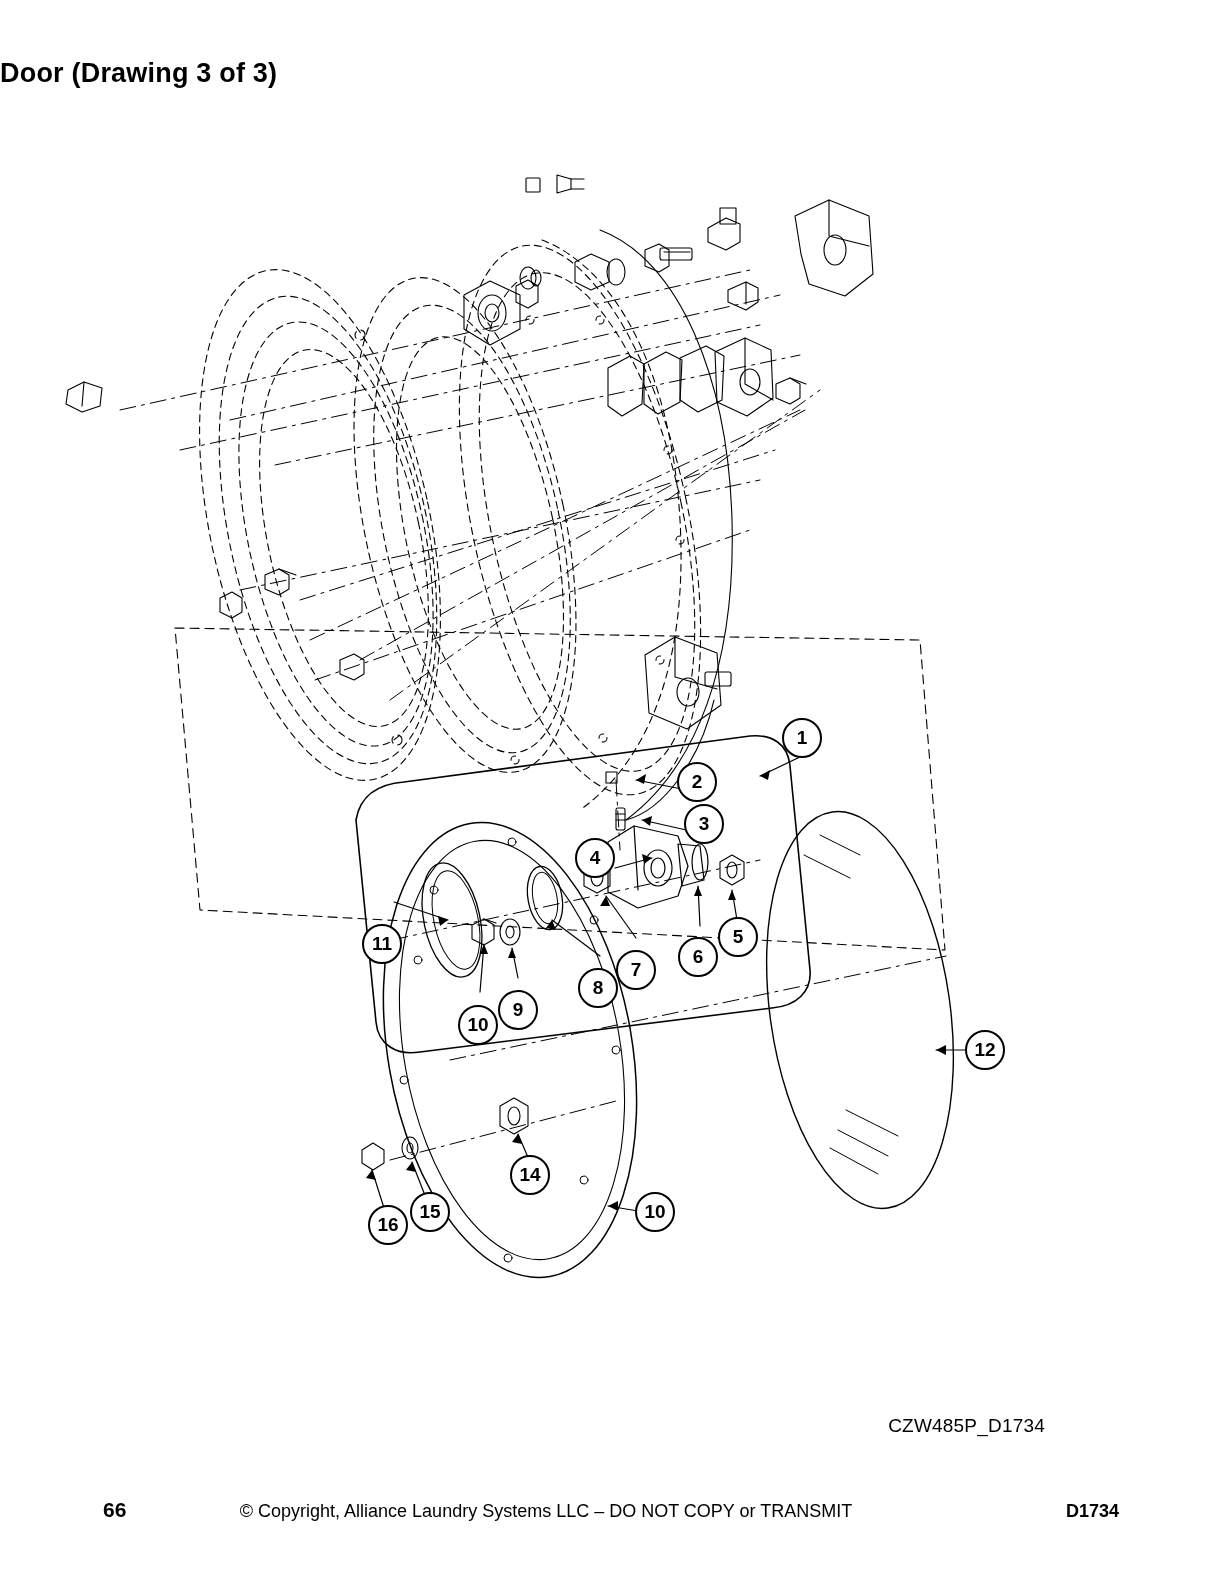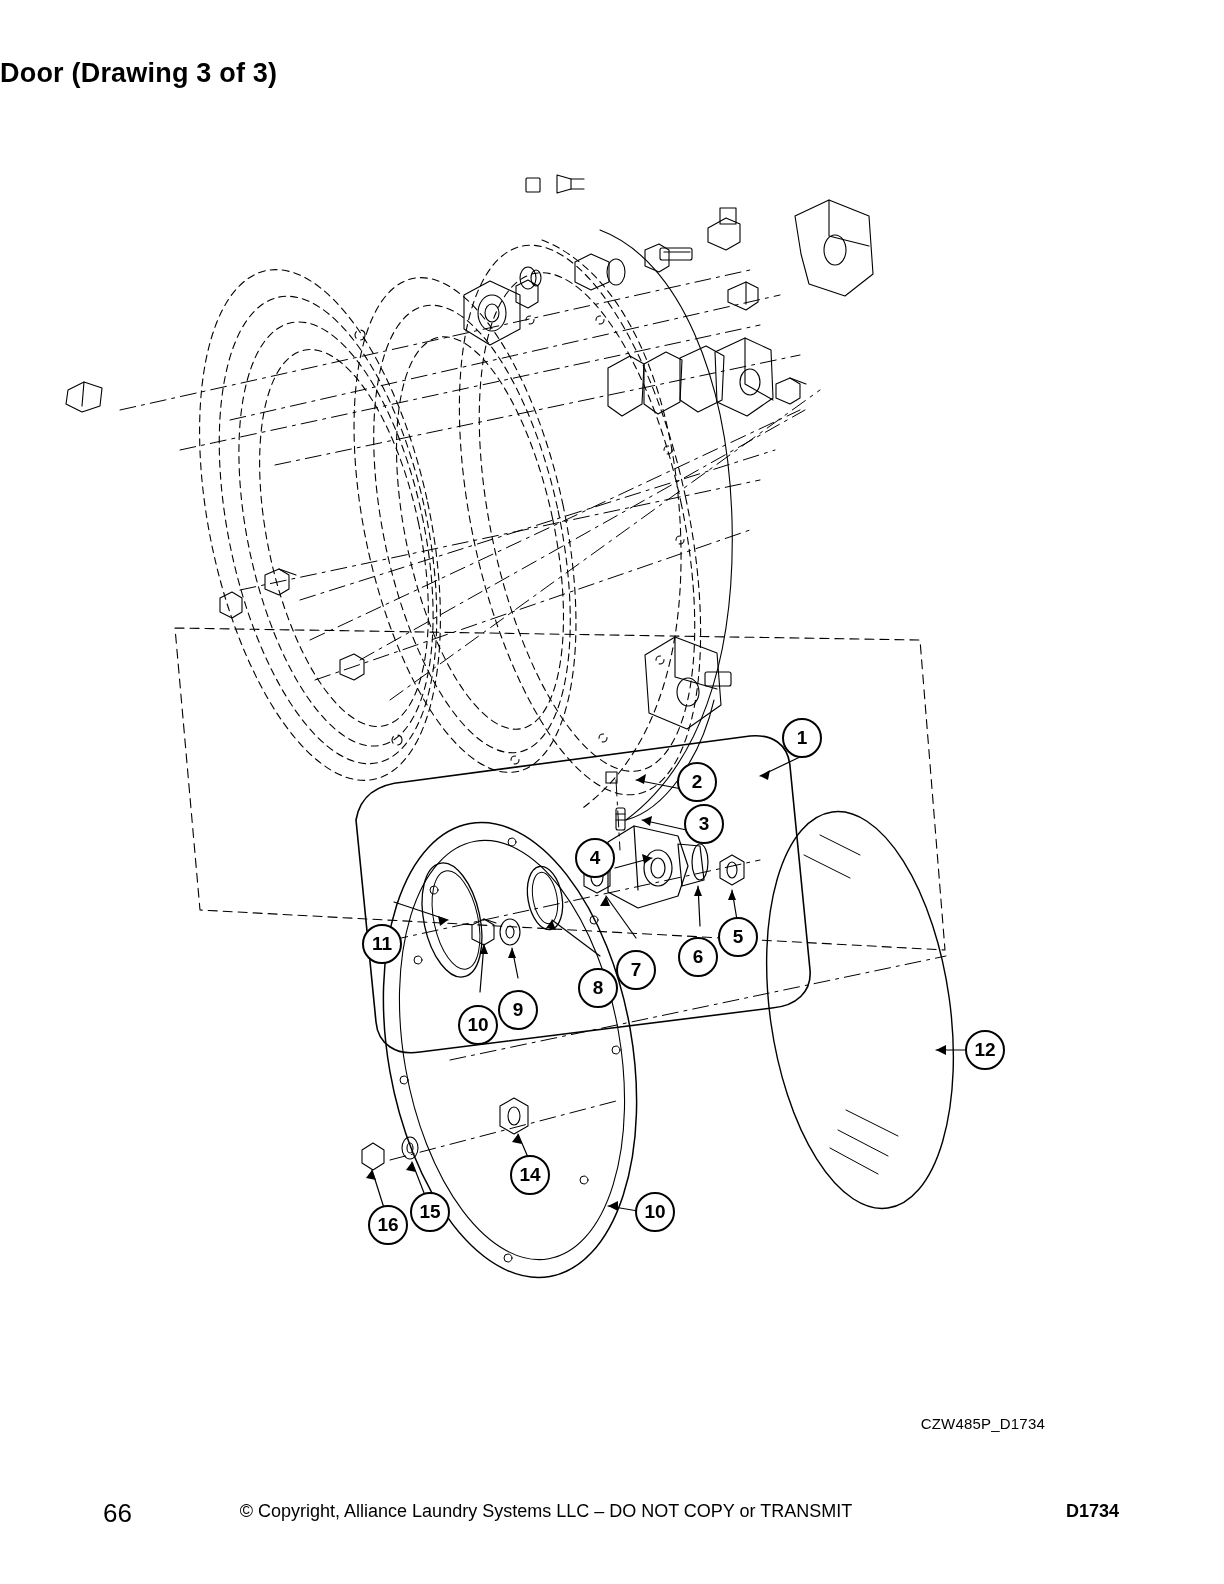--- a/index.html
+++ b/index.html
@@ -52,35 +52,36 @@
     box-sizing: border-box;
     font-size: 19px;
     font-weight: bold;
     line-height: 36px;
     text-align: center;
   }
   .drawing-code {
     position: absolute;
     right: 125px;
     top: 1295px;
-    font-size: 15px;
+    font-size: 19px;
     letter-spacing: 0.2px;
   }
   .footer {
     position: absolute;
     left: 0;
     bottom: 62px;
     width: 1224px;
     height: 24px;
   }
   .footer-page {
     position: absolute;
     left: 103px;
     top: 0;
-    font-size: 26px;
+    font-size: 21px;
+    font-weight: bold;
   }
   .footer-copy {
     position: absolute;
     left: 0;
     top: 3px;
     width: 1092px;
     text-align: center;
     font-size: 18px;
   }
   .footer-code {

